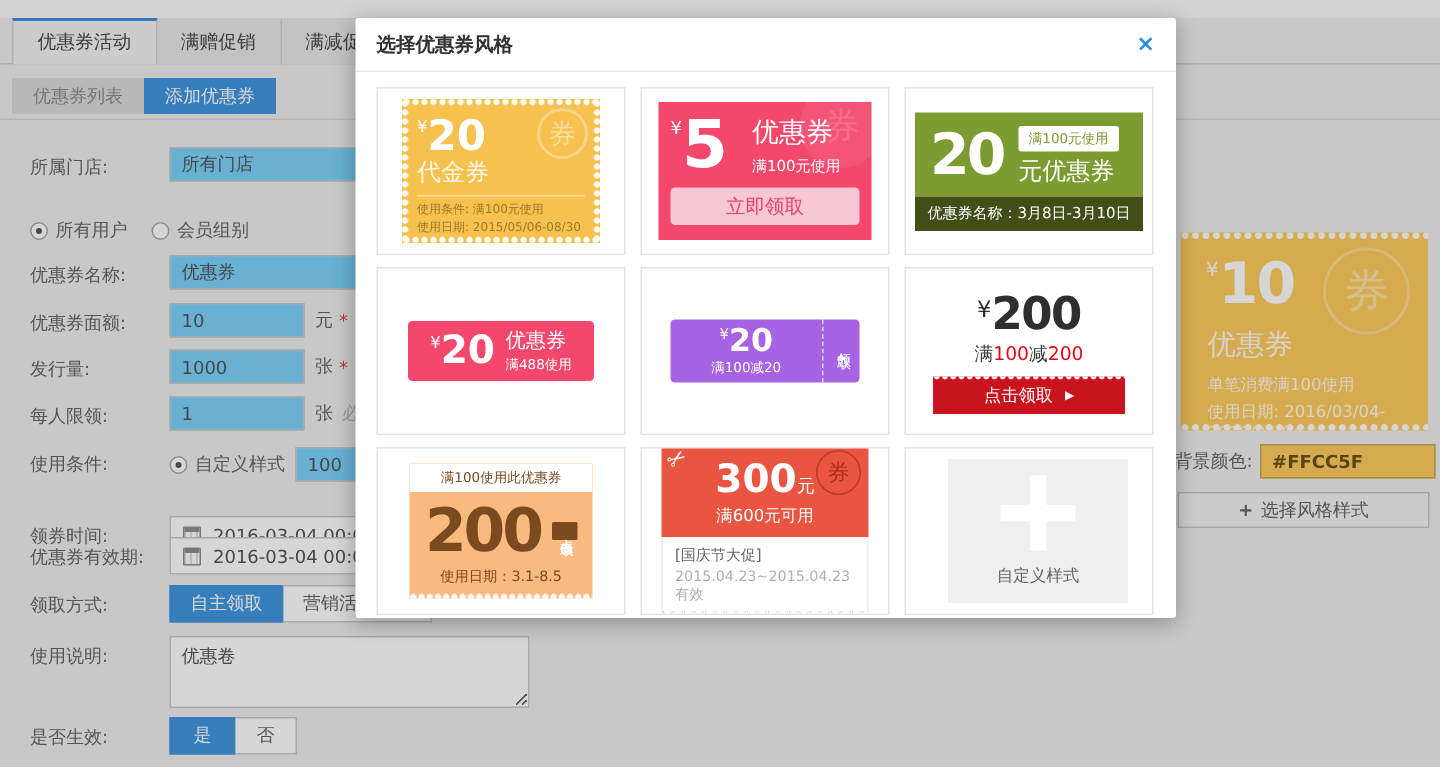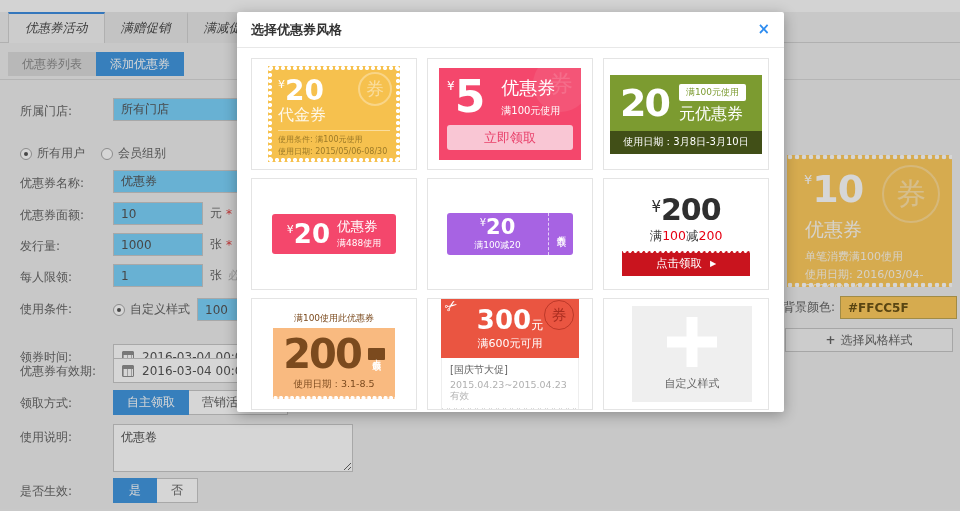--- a/index.html
+++ b/index.html
@@ -4,21 +4,21 @@
 <style>
   * { box-sizing: border-box; margin: 0; padding: 0; }
   body { font-family: "DejaVu Sans", "Liberation Sans", sans-serif; }
   .stage { position: relative; width: 960px; height: 511px; overflow: hidden; background:#efefef; }
 
   
   .topbar { position:absolute; top:0; left:0; right:0; height:12px; background:#fcfcfc; }
   .tab-line { position:absolute; top:42px; left:0; right:0; border-top:1px solid #d2d2d2; }
   .tabs { position:absolute; top:12px; left:8px; height:31px; display:flex; z-index:2; }
   .tab { padding:0 16px; line-height:28px; font-size:12.5px; color:#4a4a4a; background:#e9e9e9;
-         border-right:1px solid #d2d2d2; border-top:2px solid transparent; cursor:pointer;font-style:italic; }
+         border-right:1px solid #d2d2d2; border-top:2px solid transparent; cursor:pointer; }
   .tab:first-child { border-left:1px solid #d2d2d2; }
   .tab.active { background:#f3f3f3; border-top:2px solid #3e8ee0; height:31px; }
   .subtabs { position:absolute; top:52px; left:8px; display:flex; }
   .subtab { height:24px; line-height:24px; padding:0 14px; font-size:12px; cursor:pointer; }
   .subtab.list { background:#dcdcdc; color:#8c8c8c; }
   .subtab.add { background:#4298e0; color:#fff; }
   .subtab-line { position:absolute; top:79px; left:0; right:0; border-top:1px solid #d8d8d8; }
 
   .form-row { position:absolute; left:20px; display:flex; align-items:flex-start; }
   .f-label { width:93px; font-size:12px; color:#666; padding-top:5px; }
@@ -377,21 +377,21 @@
 
       <div class="card">
         <div class="c3">
           <div class="c3-main">
             <span class="c3-num">20</span>
             <div class="c3-col">
               <span class="c3-pill">满100元使用</span>
               <div class="c3-name">元优惠券</div>
             </div>
           </div>
-          <div class="c3-bar">使用日期：3月8日-3月10日</div>
+          <div class="c3-bar">优惠券名称：3月8日-3月10日</div>
         </div>
       </div>
 
       <div class="card">
         <div class="c4">
           <div><span class="c4-cur">¥</span><span class="c4-num">20</span></div>
           <div class="c4-col">
             <div class="c4-name">优惠券</div>
             <div class="c4-cond">满488使用</div>
           </div>

